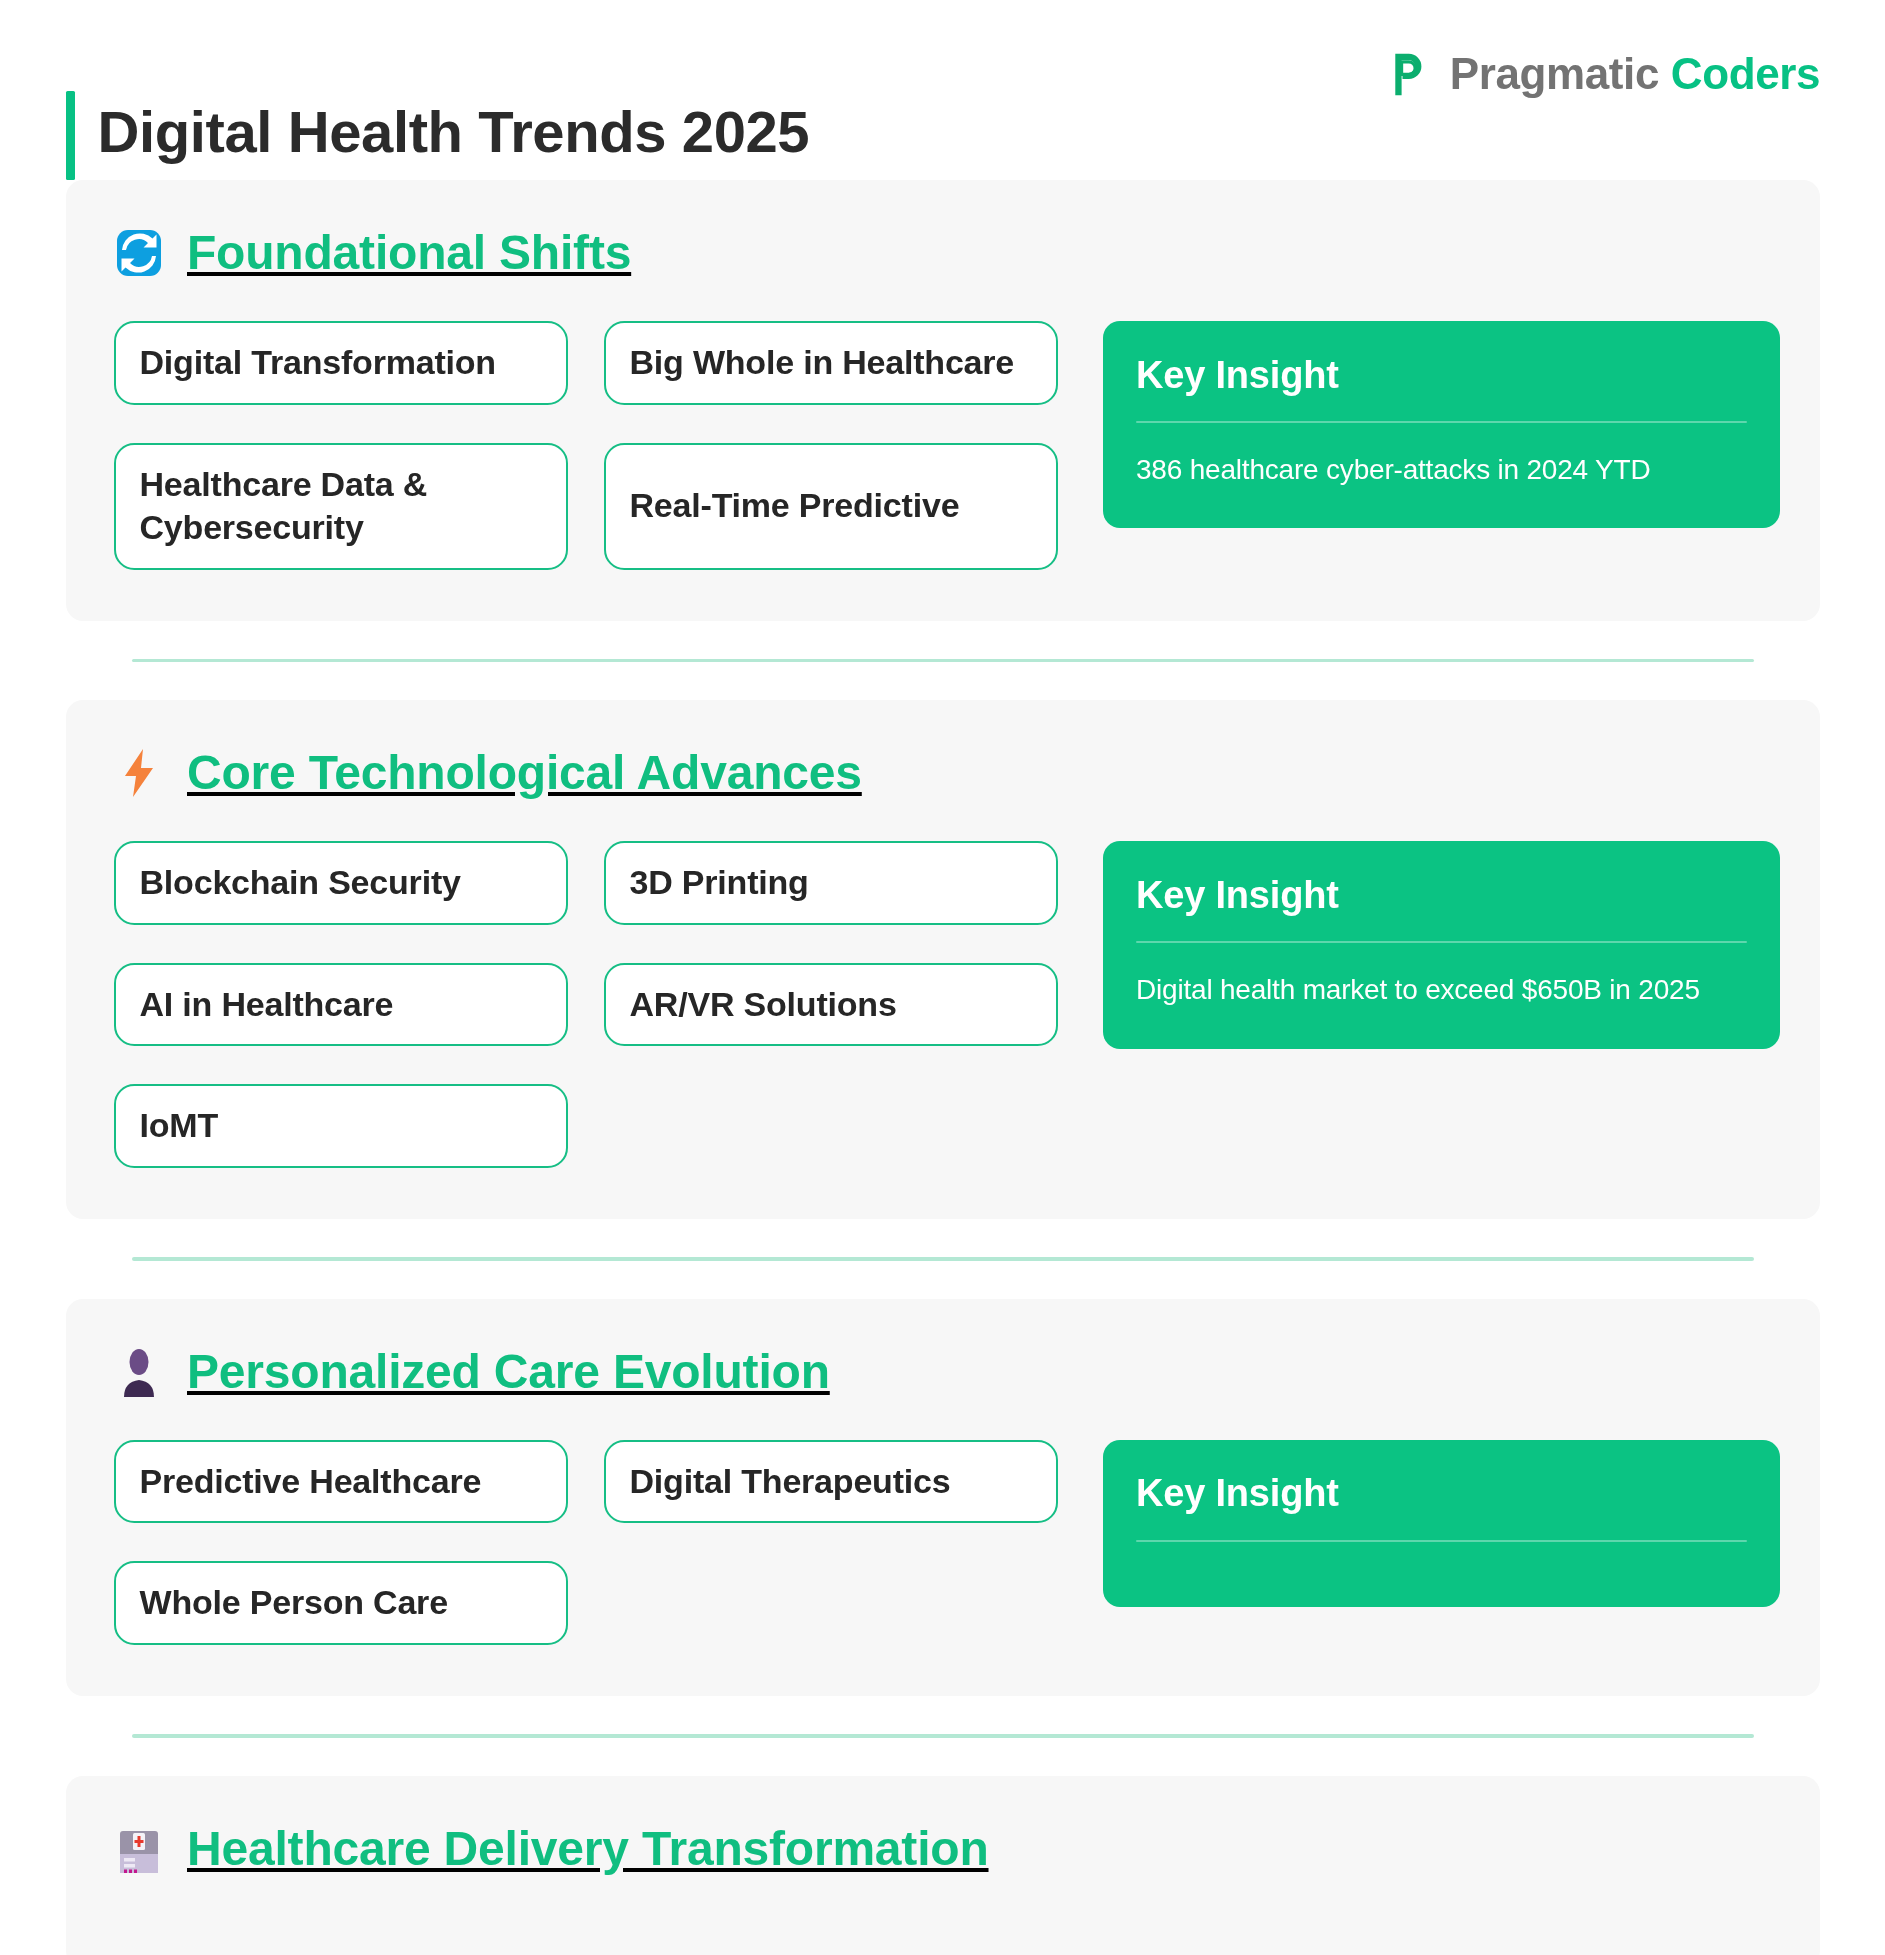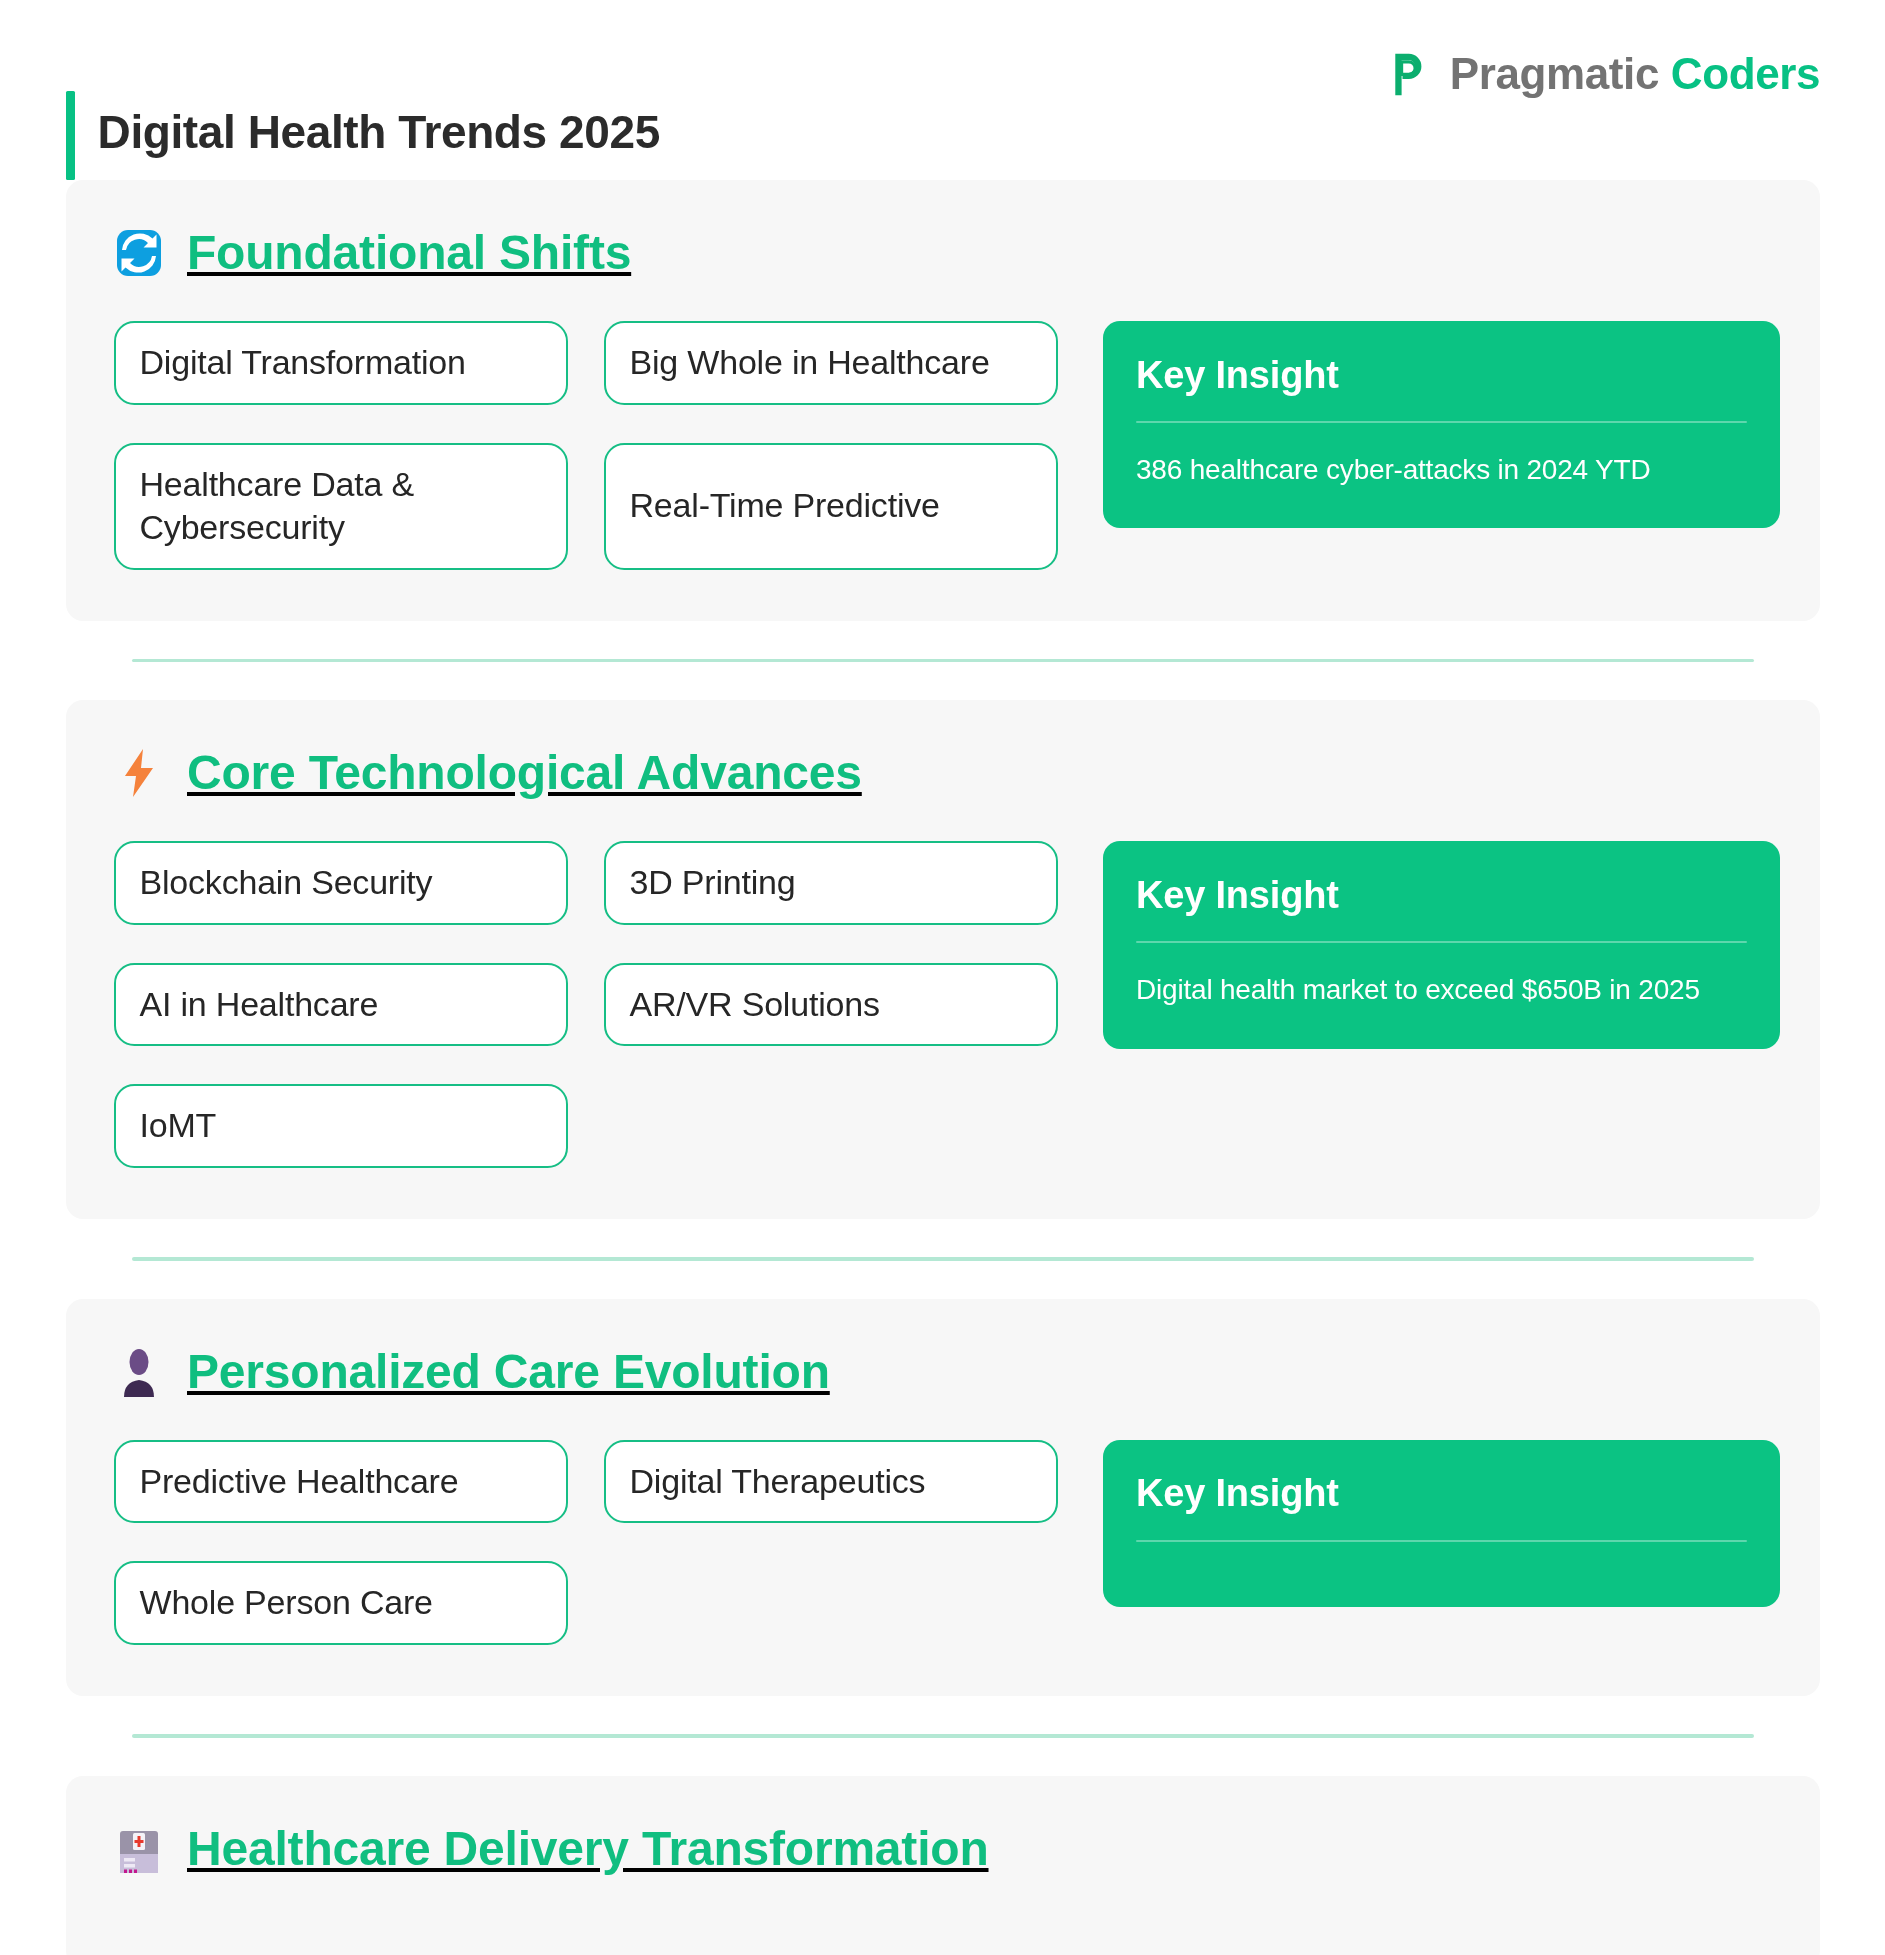--- a/index.html
+++ b/index.html
@@ -21,21 +21,21 @@
   }
   .title-wrap { display:flex; align-items:center; gap:23px; }
   .accent-bar {
     width:8.6px;
     height:89px;
     background:#07C184;
     border-radius:1.6px;
     flex:0 0 auto;
   }
   .page-title {
-    font-size:46px;
+    font-size:58px;
     font-weight:700;
     letter-spacing:-0.4px;
     color:#2B2B2B;
     line-height:1;
     white-space:nowrap;
     padding-bottom:6.3px;
     text-align:center;
   }
   .brand { display:flex; align-items:center; gap:15.6px; padding-bottom:81px; }
   .brand-mark { width:45px; height:45px; flex:0 0 auto; }
@@ -63,20 +63,21 @@
   }
 
   .section-body { display:flex; gap:45px; align-items:flex-start; }
   .tag-grid {
     flex:0 0 942px;
     display:grid;
     grid-template-columns:454px 454px;
     column-gap:36px;
     row-gap:38px;
     align-content:start;
+    font-weight:bold;
   }
   .tag {
     background:#ffffff;
     border:2.3px solid #16BE85;
     border-radius:20.3px;
     padding:18px 23.5px;
     font-size:34px;
     color:#262626;
     line-height:1.28;
     min-height:70px;

